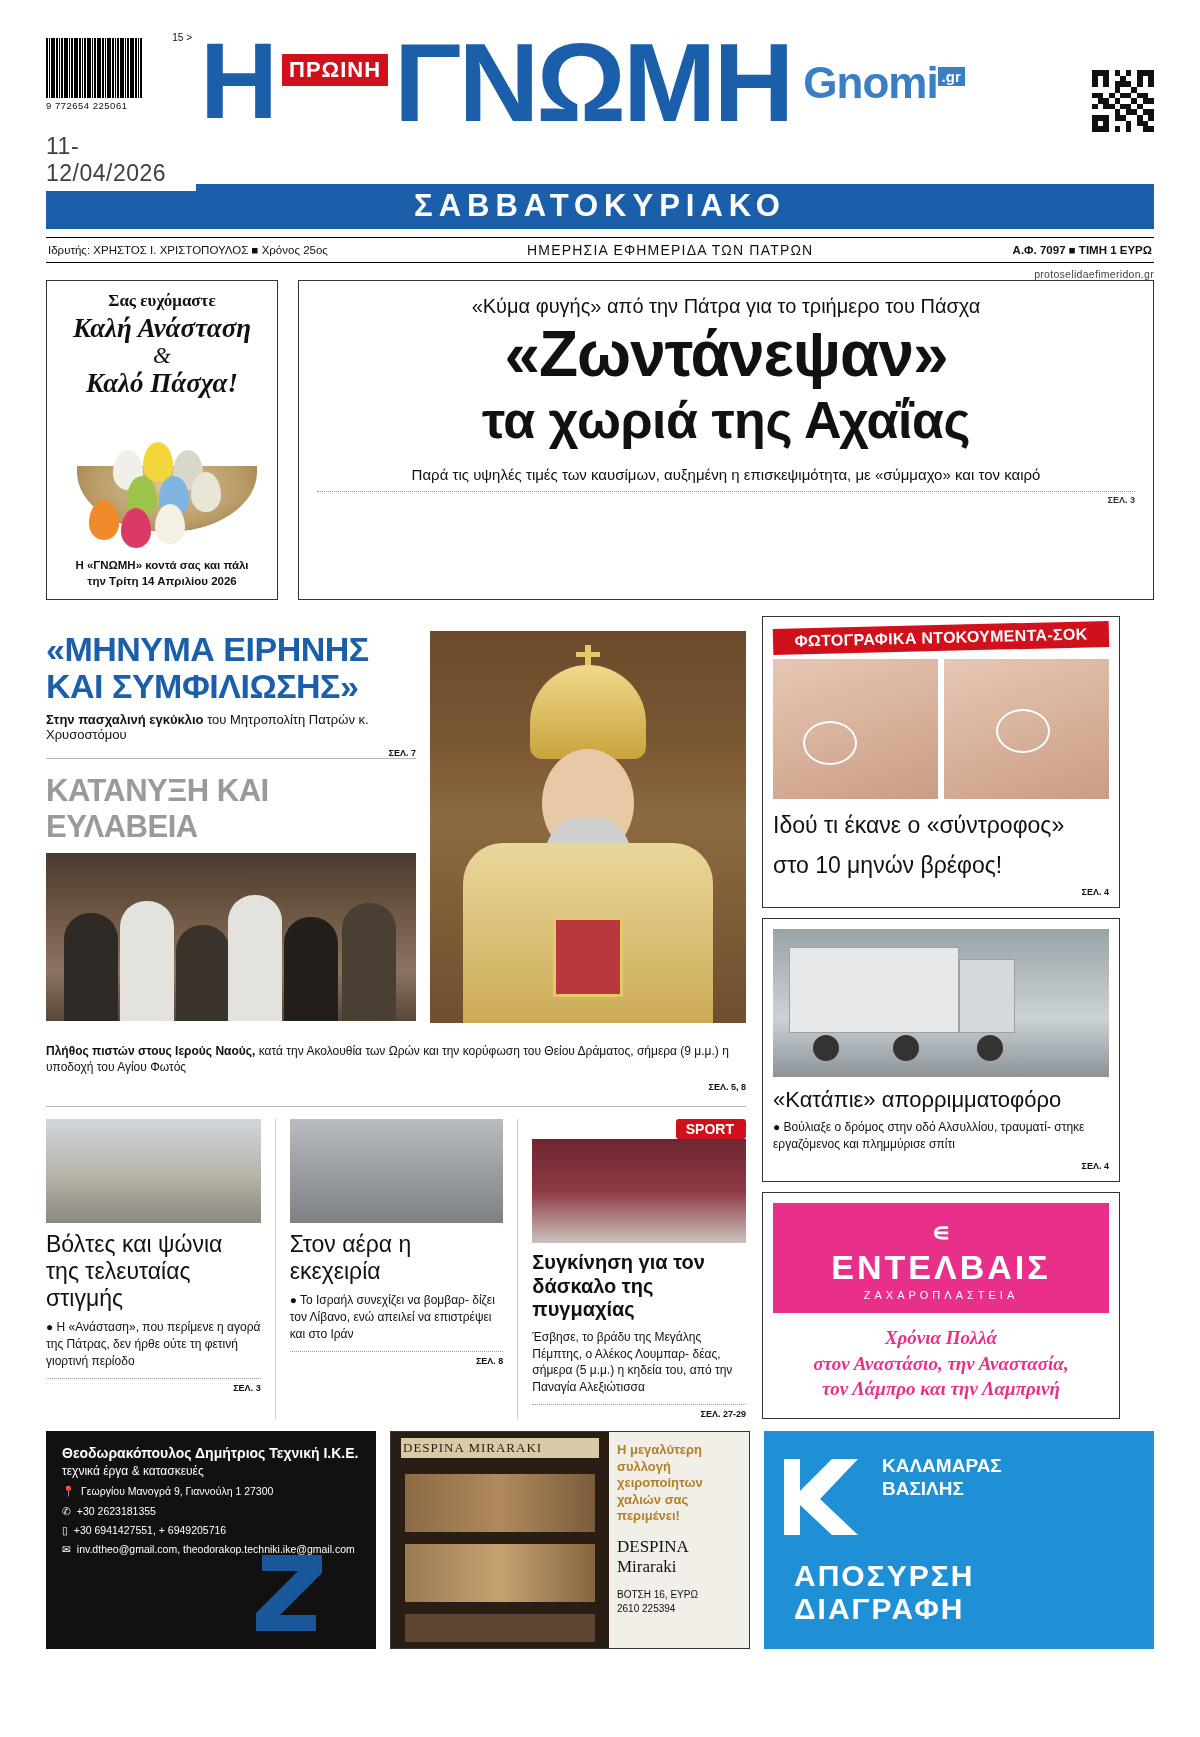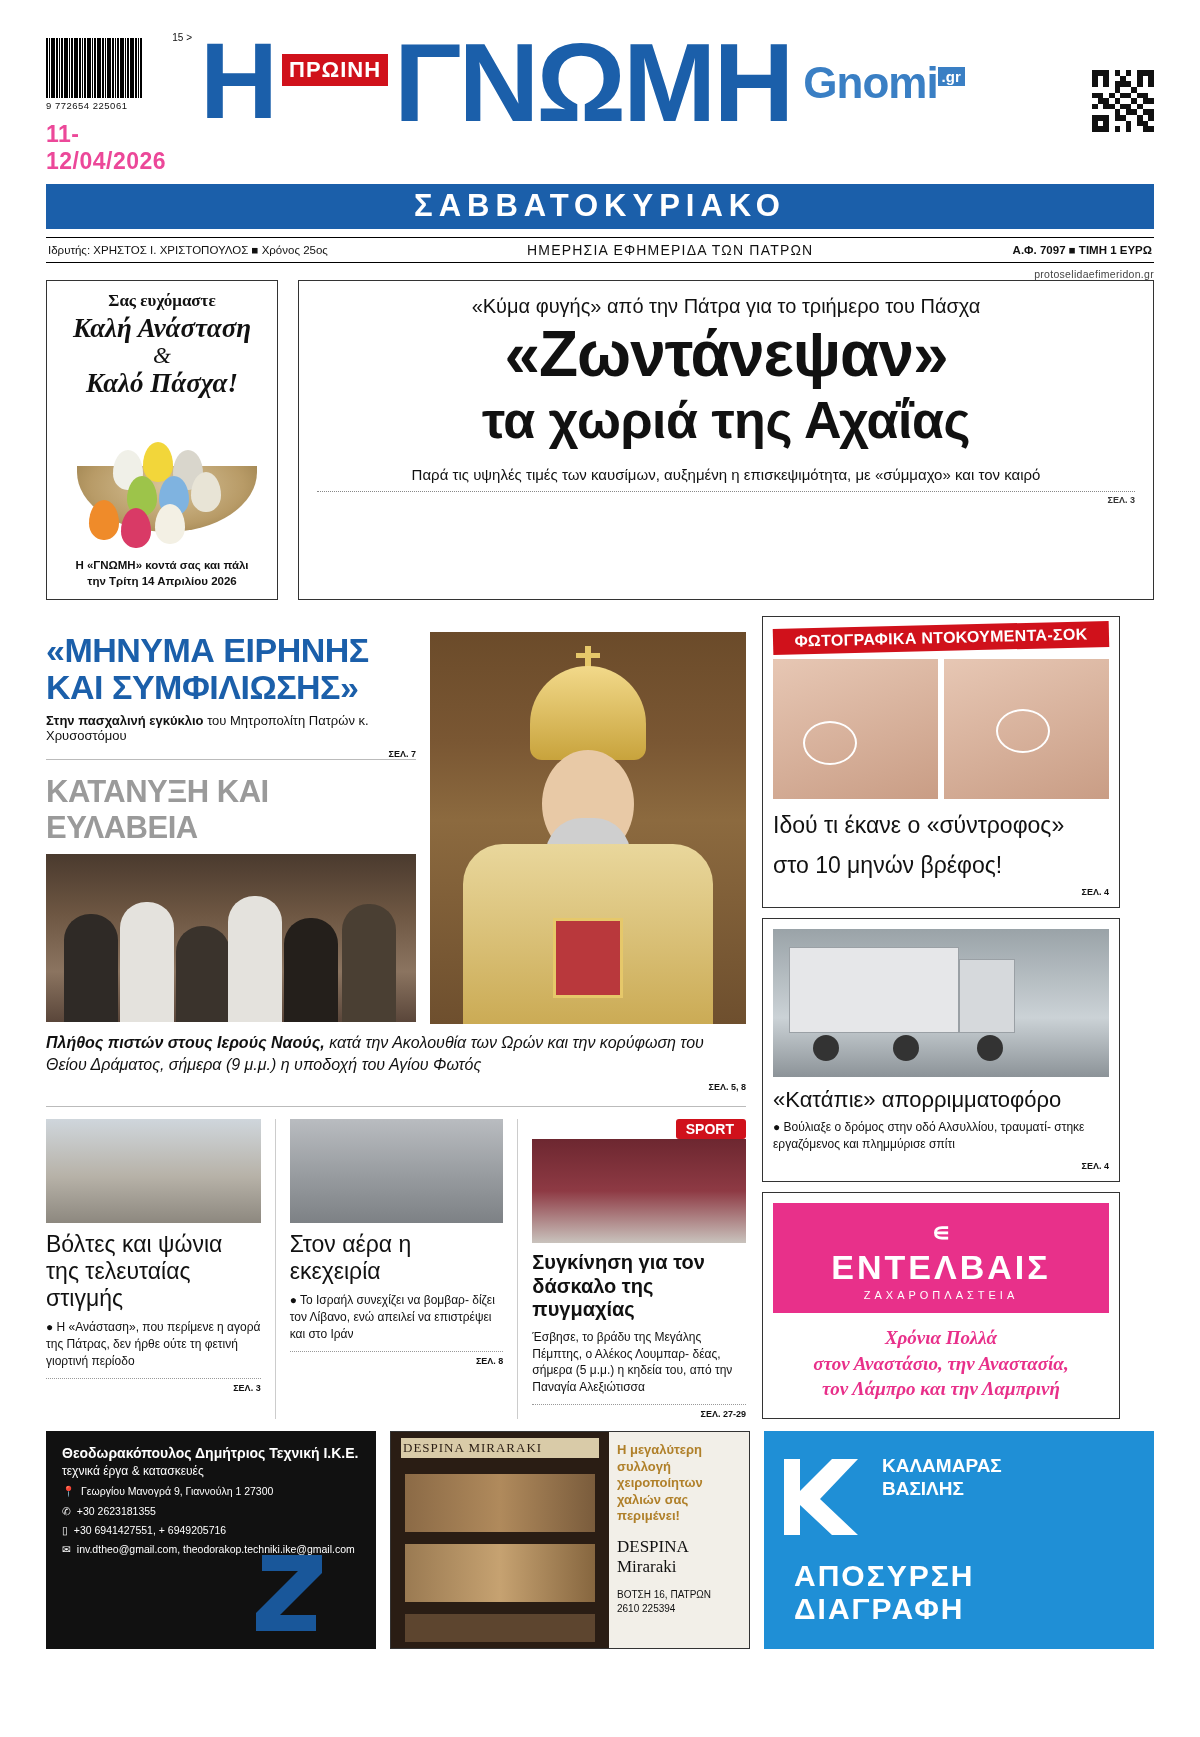--- a/index.html
+++ b/index.html
@@ -17,22 +17,22 @@
   
   .masthead { position:relative; height:180px; padding-top:36px; display:flex; align-items:flex-start; }
   .barcode-block { width:150px; position:relative; }
   .barcode { height:62px; display:flex; align-items:flex-end; gap:1px; }
   .barcode i { display:block; background:#000; width:2px; height:60px; }
   .barcode i.t { width:1px; }
   .barcode i.w { width:4px; }
   .barcode-num { font-size:9.5px; letter-spacing:0.5px; margin-top:2px; }
   .barcode-tag { position:absolute; right:4px; top:-4px; font-size:10px; }
   .date-box {
-    margin-top:6px; background:#fff; border:none; font-size:23px; font-weight:700;
-    letter-spacing:0.5px; color:#ec4899; padding:4px 0 4px 0;
+    margin-top:18px; background:#fff; border:none; font-size:23px; font-weight:400;
+    letter-spacing:0.5px; color:#404040; padding:4px 0 4px 0;
   }
   .logo-wrap { flex:1; position:relative; margin-left:4px; }
   .logo-row { display:flex; align-items:flex-start; }
   .logo-H {
     font-family:"Liberation Sans", sans-serif;
     font-weight:700; font-size:108px; line-height:0.84; color:#1b5faa; letter-spacing:-2px;
   }
   .logo-proini {
     background:#d0111b; color:#fff; font-weight:700; font-size:22px; letter-spacing:1px;
     padding:3px 7px; margin:18px 6px 0 6px; align-self:flex-start;
@@ -122,21 +122,21 @@
   .bishop .robe:after { content:""; position:absolute; left:50%; transform:translateX(-50%); bottom:26px; width:64px; height:74px; background:#b9383c; border:3px solid #e6c86a; }
 
   .subtitle-gray { color:#9a9a9a; font-size:31px; font-weight:700; margin:14px 0 8px; letter-spacing:-0.5px; }
   .church {
     height:168px;
     background:linear-gradient(180deg,#4a3a2e 0%, #6d5642 35%, #8b7460 70%, #5a463a 100%);
     position:relative;
   }
   .church .fig { position:absolute; bottom:0; width:54px; height:108px; background:#2f2a26; border-radius:26px 26px 0 0; }
   .church .white { background:#e4e2dd; }
-  .cap { font-size:16px; line-height:1.38; margin-top:8px;font-style:italic; }
+  .cap { font-size:12px; line-height:1.38; margin-top:20px; }
   .cap b { font-weight:700; }
 
   
   .shock-box { border:1px solid #333; padding:8px 10px 10px; }
   .shock-banner {
     background:#d0111b; color:#fff; font-weight:700; font-size:16px; text-align:center;
     padding:4px 6px; transform:rotate(-1.4deg); letter-spacing:0.3px;
   }
   .shock-photos { display:flex; gap:6px; margin-top:8px; }
   .shock-photos .p { flex:1; height:140px; background:linear-gradient(160deg,#e7c7b4,#c99d85); position:relative; }
@@ -563,21 +563,21 @@
         <div class="shelf" style="top:112px;height:58px;background:linear-gradient(90deg,#9a7a52,#c6a271,#86663f);"></div>
         <div class="shelf" style="top:182px;height:28px;background:#5d452f;"></div>
       </div>
       <div class="right">
         <div class="hl">Η μεγαλύτερη συλλογή χειροποίητων χαλιών σας περιμένει!</div>
         <div class="br">
           <div>DESPINA</div>
           <div>Miraraki</div>
         </div>
         <div class="addr">
-          <div>ΒΟΤΣΗ 16, ΠΑΤΡΩΝ</div>
+          <div>ΒΟΤΣΗ 16, ΕΥΡΩ</div>
           <div>2610 225394</div>
         </div>
       </div>
     </div>
 
     <div class="ad-blue">
       <svg class="kb" viewBox="0 0 82 84">
         <path d="M4 4 L4 80 L20 80 L20 50 L52 80 L78 80 L40 44 L78 4 L52 4 L20 36 L20 4 Z" fill="#fff"></path>
       </svg>
       <div class="name">

